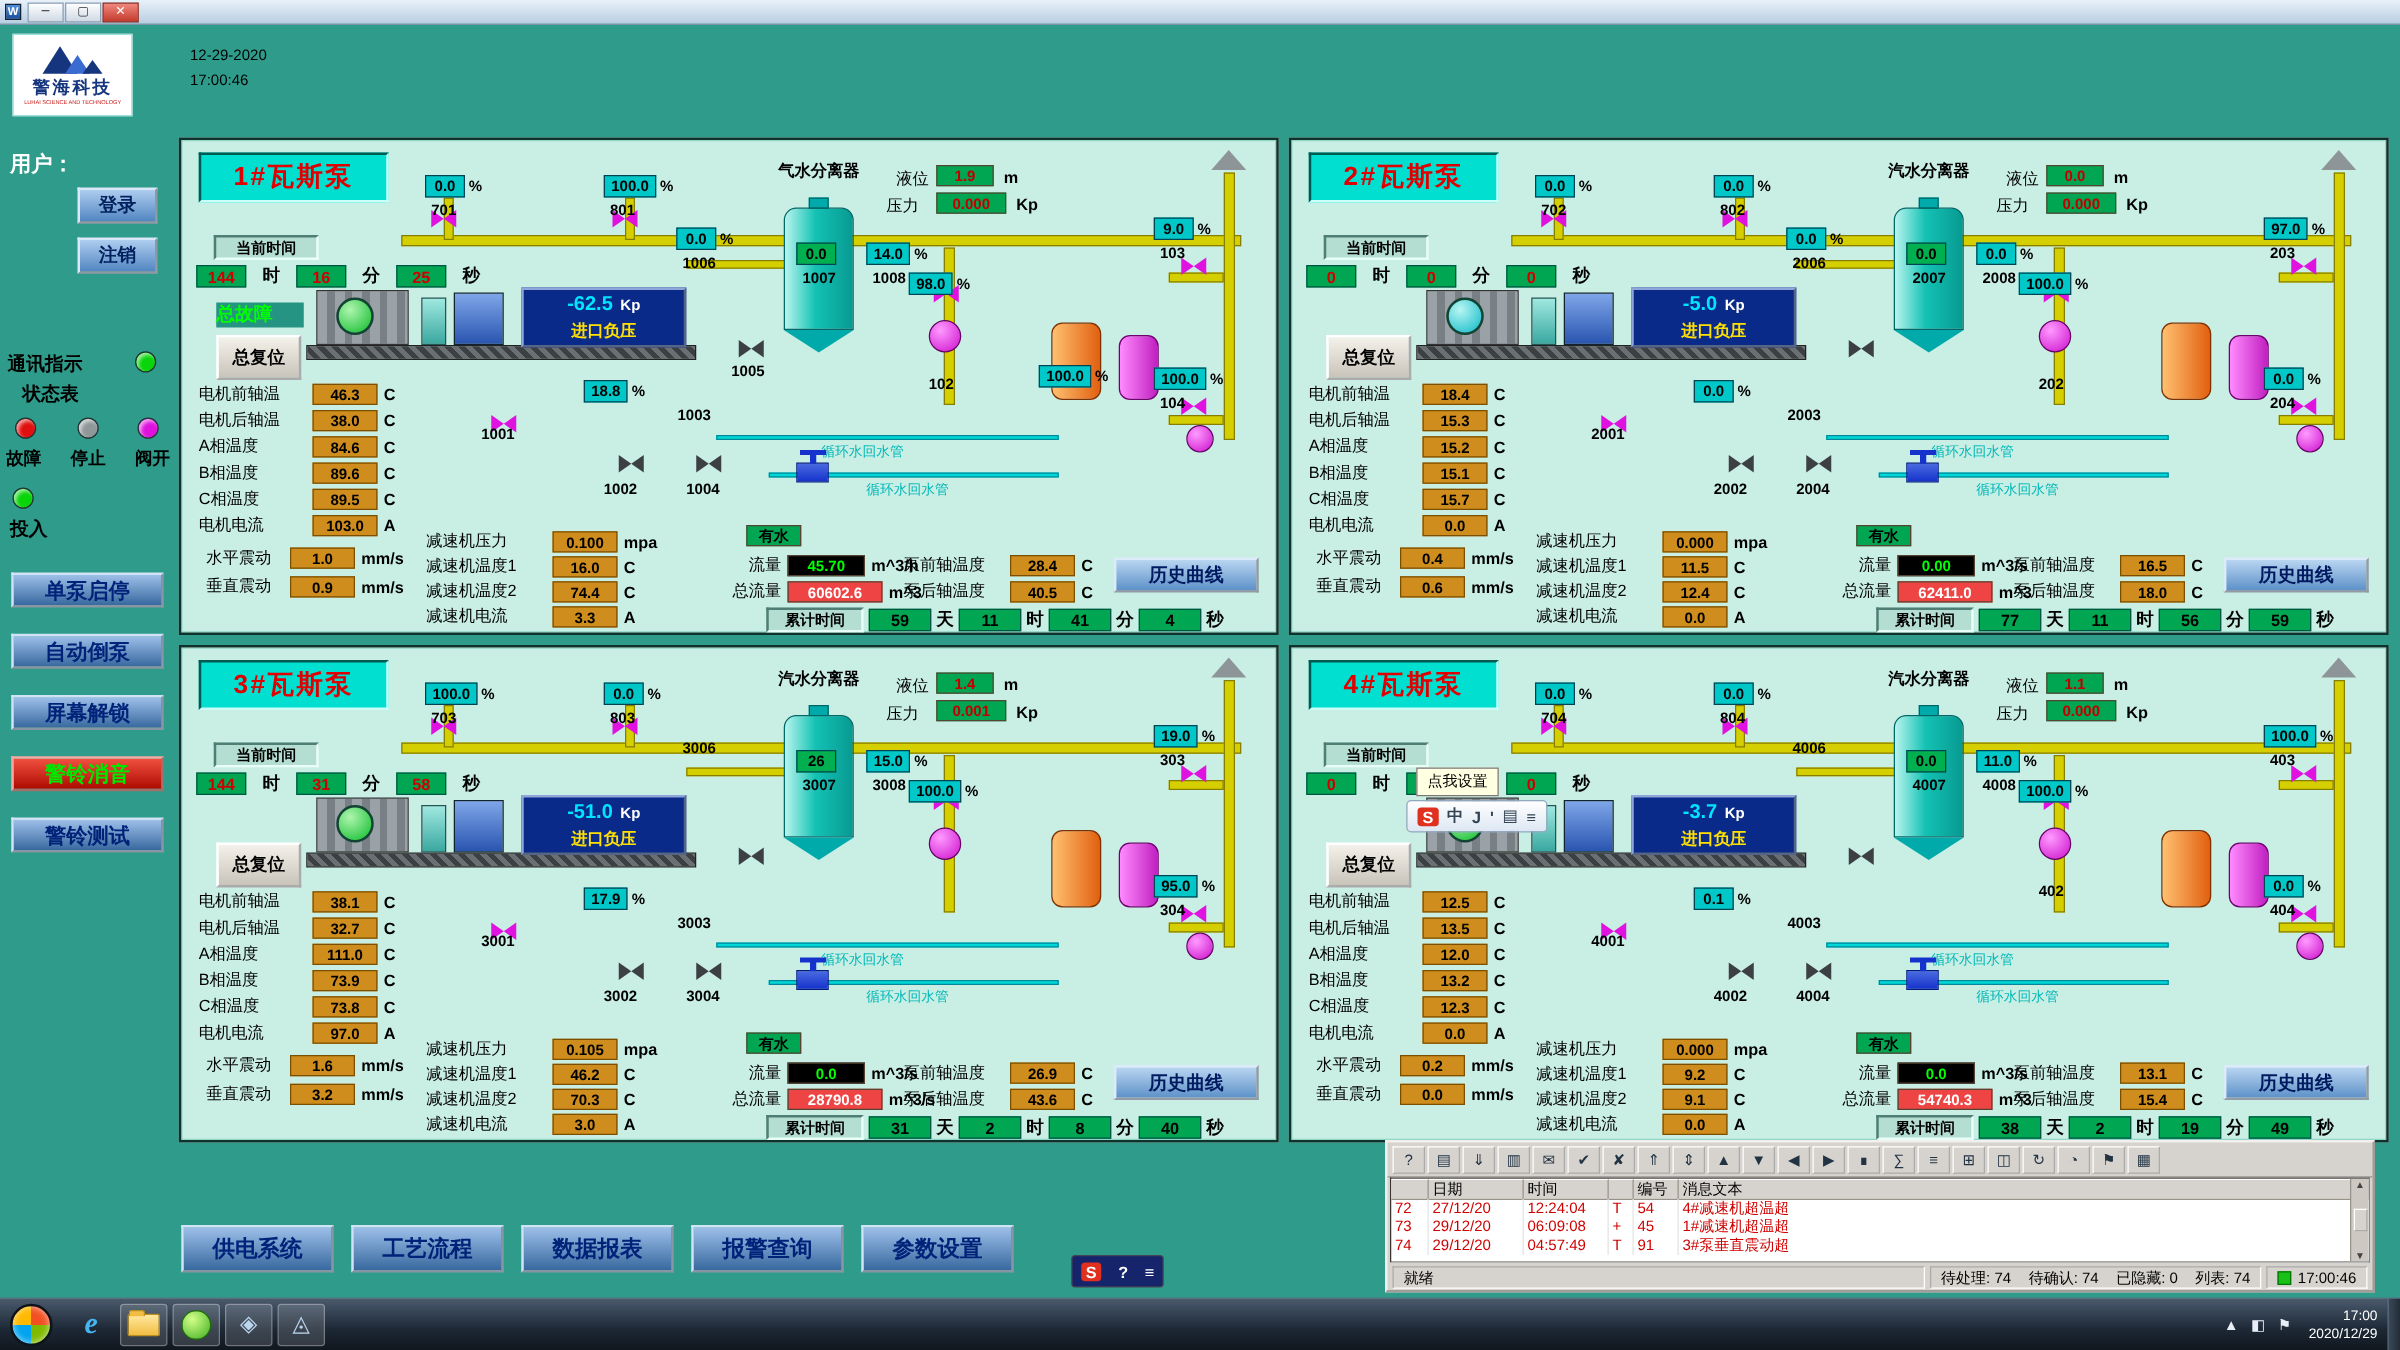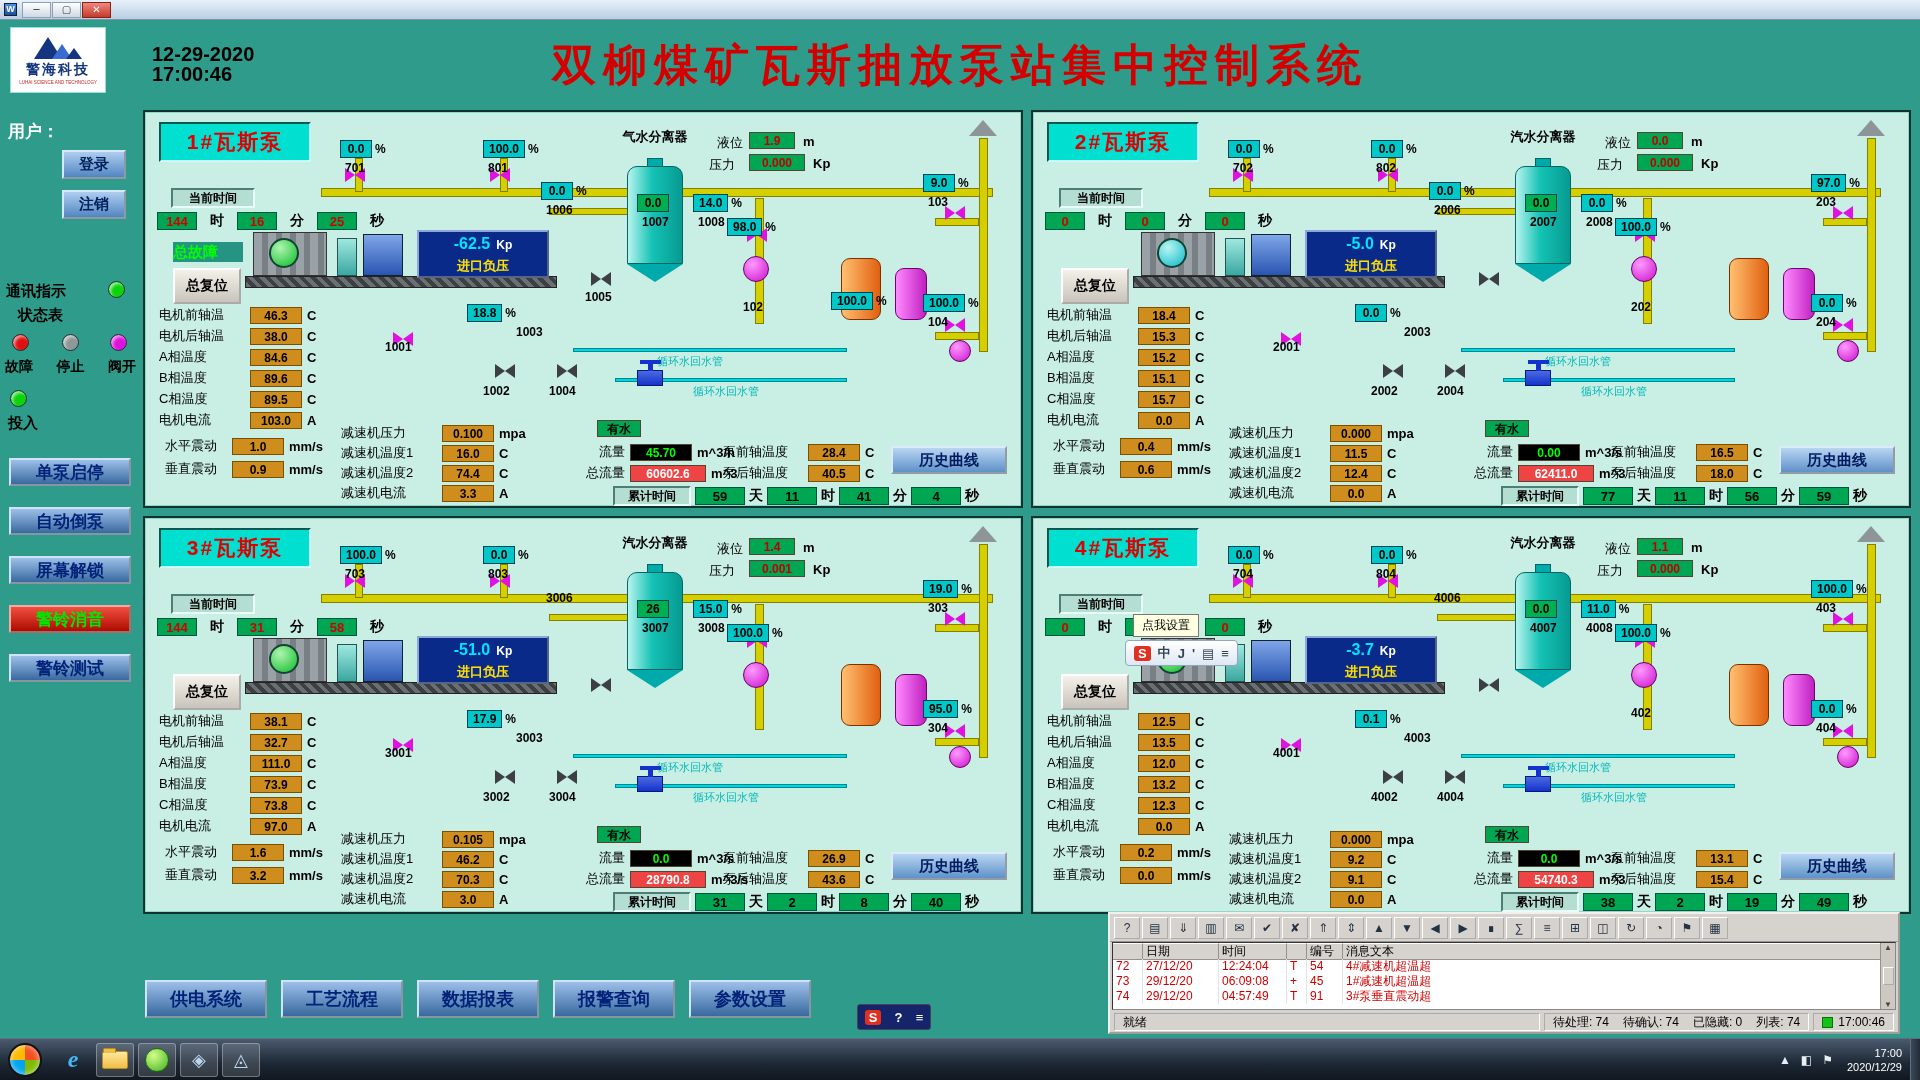--- a/index.html
+++ b/index.html
@@ -14,21 +14,21 @@
 .winbtns{display:flex;gap:1px}
 .winbtn{width:29px;height:16px;border:1px solid #8fa0b2;background:linear-gradient(#fdfeff,#cfd9e4);font:10px/14px "DejaVu Sans",sans-serif;text-align:center;color:#333}
 .winbtn.close{background:linear-gradient(#f0887e,#c33b2d);color:#fff;border-color:#8a2014}
 
 
 .header{position:absolute;left:0;top:20px;width:1920px;height:86px}
 .logo{position:absolute;left:10px;top:7px;width:96px;height:66px;background:#fff;border:1px solid #9dd;display:flex;flex-direction:column;align-items:center;justify-content:center}
 .logo svg{display:block}
 .logo .lname{font-weight:bold;font-size:14px;color:#16357f;letter-spacing:2px}
 .logo .lsub{font-size:5px;color:#c22;transform:scale(.9)}
-.hdatetime{position:absolute;left:152px;top:24px;font-weight:bold;font-size:20px;color:#000;line-height:20px}
+.hdatetime{position:absolute;left:152px;top:14px;font-weight:normal;font-size:12px;color:#000;line-height:20px}
 .htitle{position:absolute;left:360px;top:16px;width:1200px;text-align:center;font-size:44px;font-weight:bold;color:#d40000;letter-spacing:7px;font-family:"Liberation Serif","DejaVu Serif",serif}
 
 
 .sidebar{position:absolute;left:0;top:106px;width:141px;height:932px}
 .user-label{position:absolute;left:8px;top:14px;color:#fff;font-size:17px;font-weight:bold}
 .sbtn{position:absolute;left:62px;width:64px;height:29px;background:linear-gradient(#aecdef,#5286c2);border:2px outset #d8e8f8;font-size:15px;font-weight:bold;color:#00205e;cursor:pointer}
 .sbtn.login{top:44px}.sbtn.logout{top:84px}
 .comm-label{position:absolute;left:6px;top:176px;font-size:15px;font-weight:bold;color:#000}
 .led{display:inline-block;width:17px;height:17px;border-radius:50%;border:1px solid #233;box-shadow:inset 2px 2px 3px rgba(255,255,255,.6)}
 .led.green{background:#0ad40a}.led.red{background:#e01010}.led.gray{background:#8f9799}.led.magenta{background:#de12de}
@@ -138,21 +138,21 @@
 
 .badge{position:absolute;display:flex;flex-wrap:wrap;align-items:center;column-gap:3px;width:86px;z-index:5}
 .badge .bval{background:#00c8c8;border:1px solid #045;padding:0 5px;height:18px;line-height:17px;color:#000;font-size:12px;font-weight:bold;min-width:32px;text-align:center}
 .badge .bpct{color:#000;font-size:12px;font-weight:bold}
 .badge .btag{width:100%;color:#000;font-size:12px;font-weight:bold;padding-left:5px;margin-top:3px}
 .s0{left:195px;top:28px}.s1{left:338px;top:28px}.s2{left:396px;top:70px}
 .s3{left:492px;top:82px;width:54px}.s3 .bval{background:#00b050}
 .s4{left:548px;top:82px}.s5{left:582px;top:106px}
 .s6{left:778px;top:62px}.s7{left:778px;top:182px}.s8{left:322px;top:192px}.s9{left:686px;top:180px}
 .s5 .btag{margin-top:64px;padding-left:16px}
-.s8 .btag{margin-left:44px}
+.s8 .btag{margin-left:70px}
 .xtag{position:absolute;font-size:12px;font-weight:bold;color:#000;z-index:5}
 .xt0{left:240px;top:228px}.xt1{left:338px;top:272px}.xt2{left:404px;top:272px}.xt3{left:440px;top:178px}
 
 
 .ime-tip{position:absolute;left:100px;top:96px;background:#ffffe1;border:1px solid #777;font-size:12px;color:#000;padding:2px 8px;z-index:9}
 .ime-bar{position:absolute;left:92px;top:122px;background:linear-gradient(#ffffff,#dde7f3);border:1px solid #93a7c0;border-radius:4px;padding:3px 8px;display:flex;align-items:center;gap:7px;z-index:9}
 .ime-ic{font-size:13px;font-weight:bold;color:#345}
 .ime-ic.ic0{background:#e03020;color:#fff;padding:0 4px;border-radius:3px}
 
 
@@ -220,21 +220,20 @@
         <polygon points="22,24 32,9 42,24" fill="#3a6bd0"></polygon>
         <polygon points="36,24 44,13 52,24" fill="#16357f"></polygon>
       </svg>
       <div class="lname">警海科技</div>
       <div class="lsub">LUHAI SCIENCE AND TECHNOLOGY</div>
     </div>
     <div class="hdatetime">
       <div>12-29-2020</div>
       <div>17:00:46</div>
     </div>
-    <div class="htitle">双柳煤矿瓦斯抽放泵站集中控制系统</div>
   </div>
 
   <div class="sidebar">
     <div class="user-label">用户：</div>
     <button class="sbtn login">登录</button>
     <button class="sbtn logout">注销</button>
     <div class="comm-label">通讯指示</div>
     <span class="led green comm-led"></span>
     <div class="status-label">状态表</div>
     <span class="led red led-f"></span>

